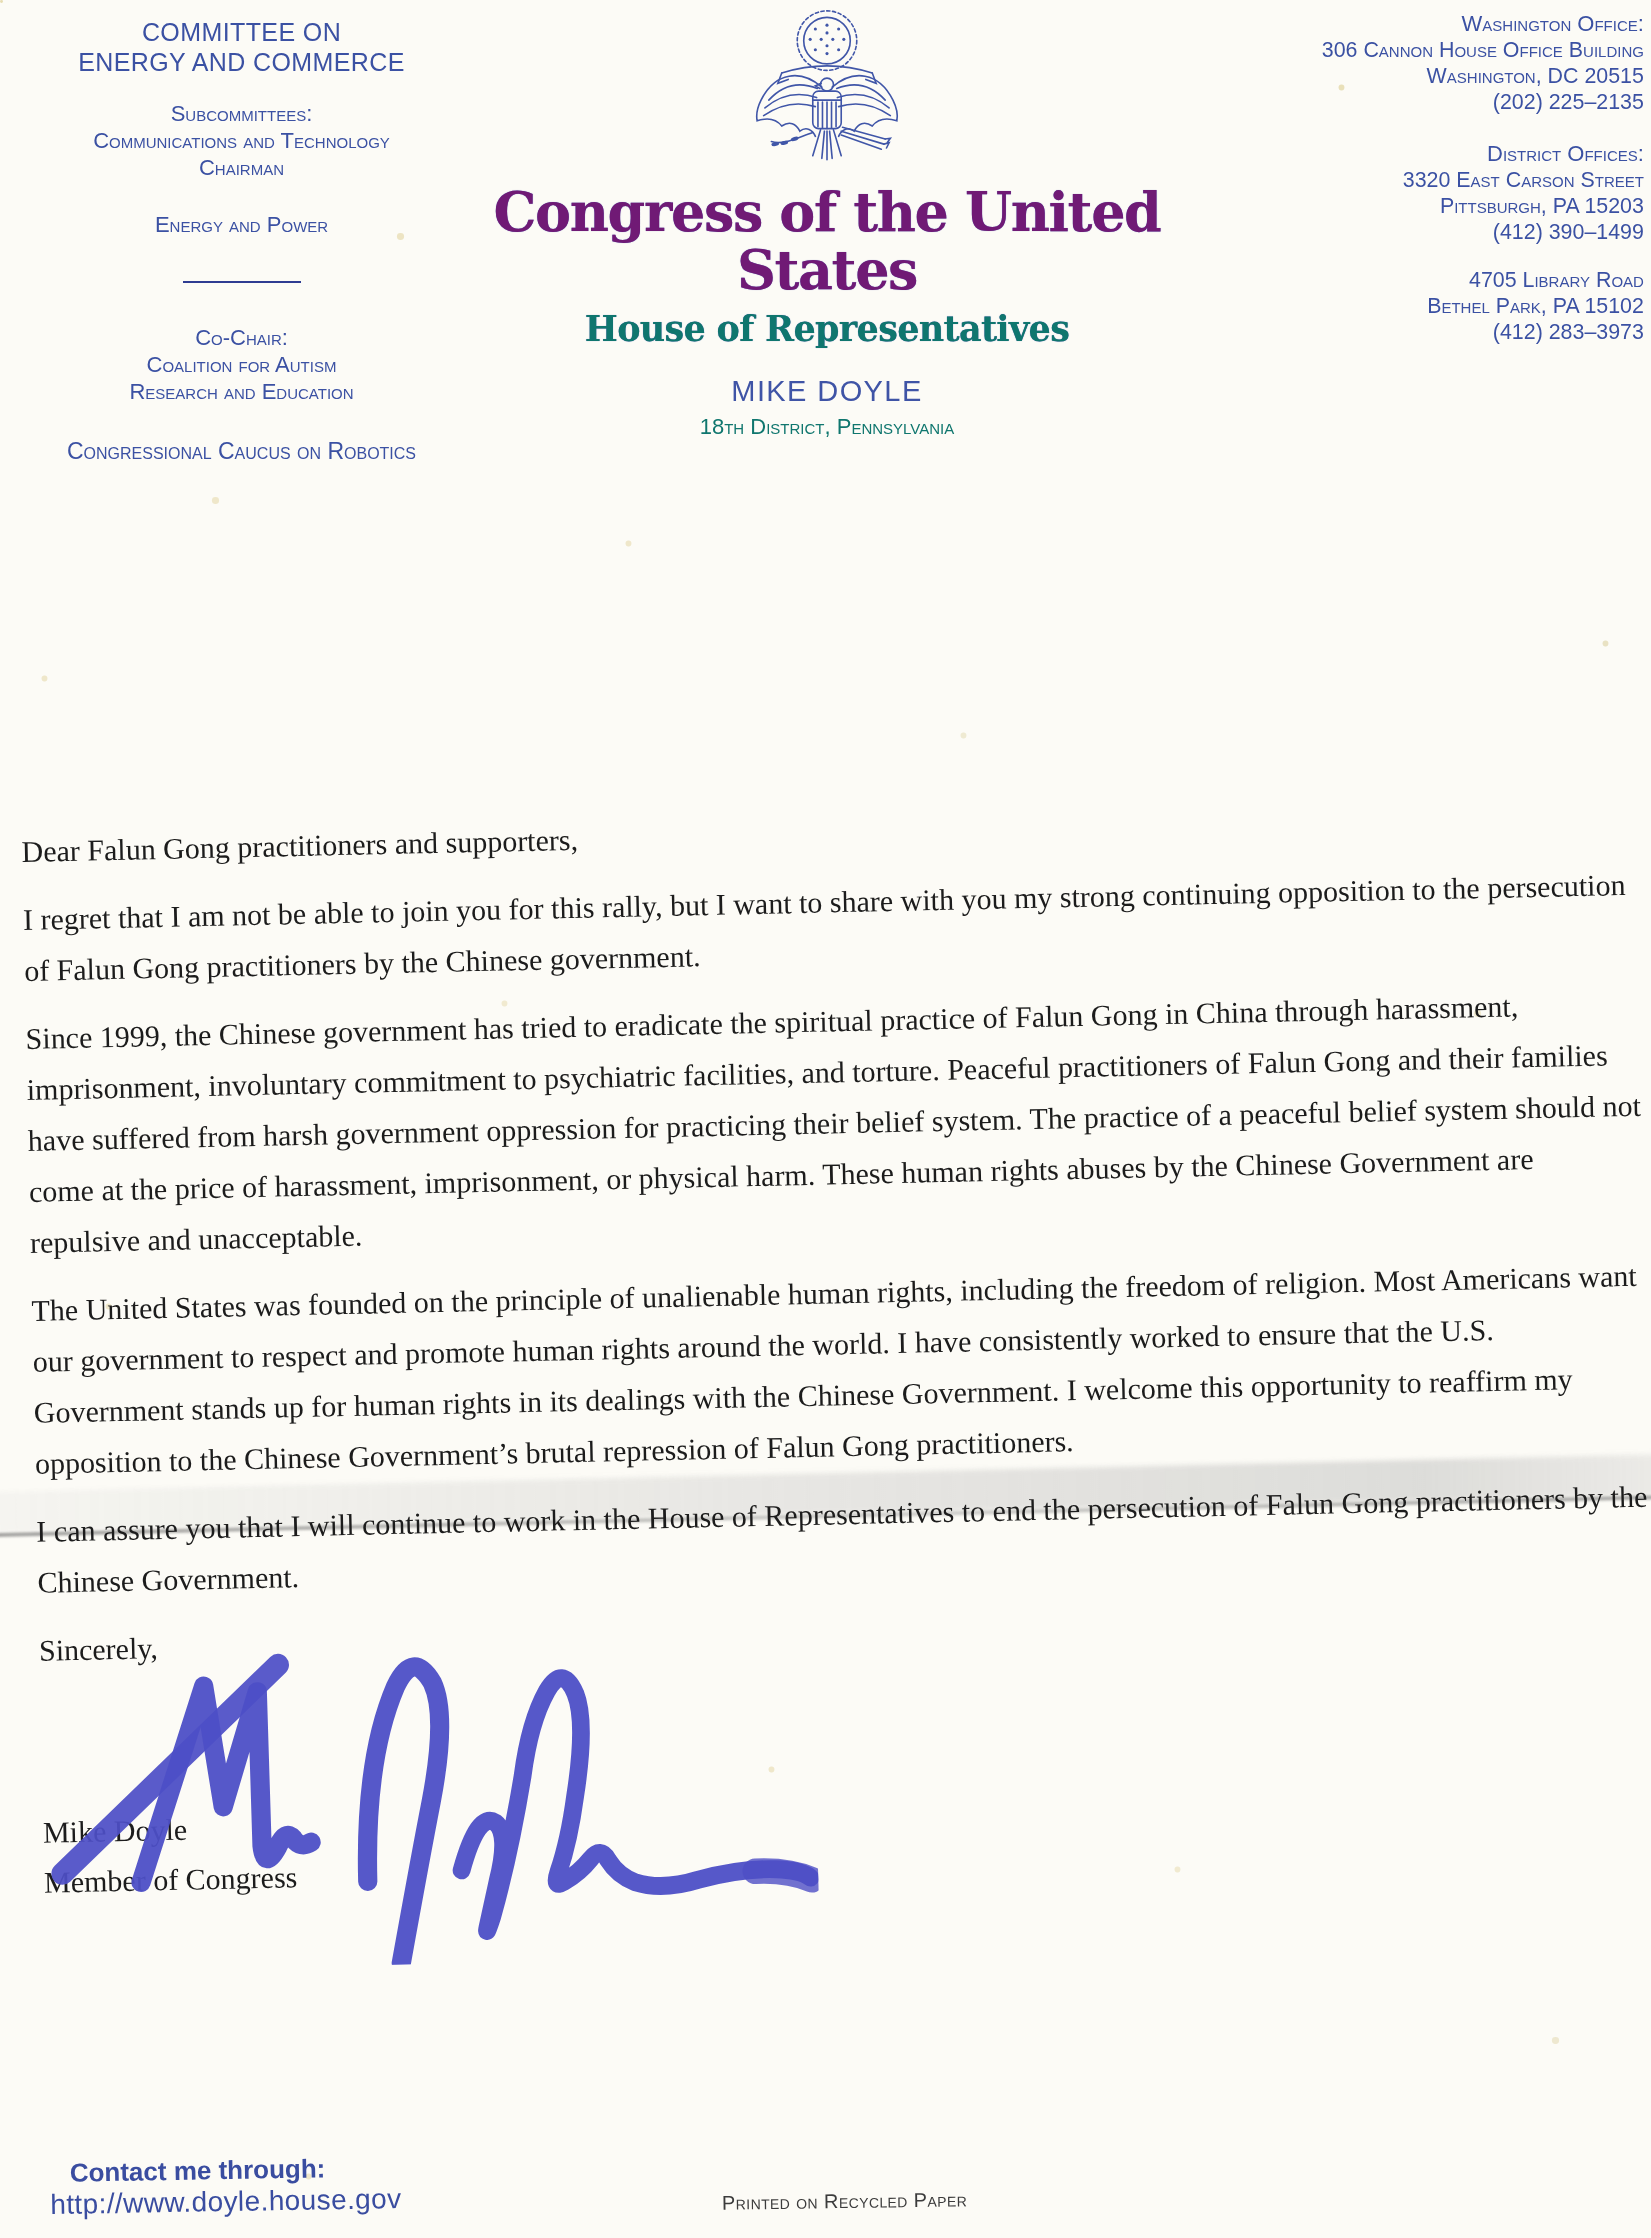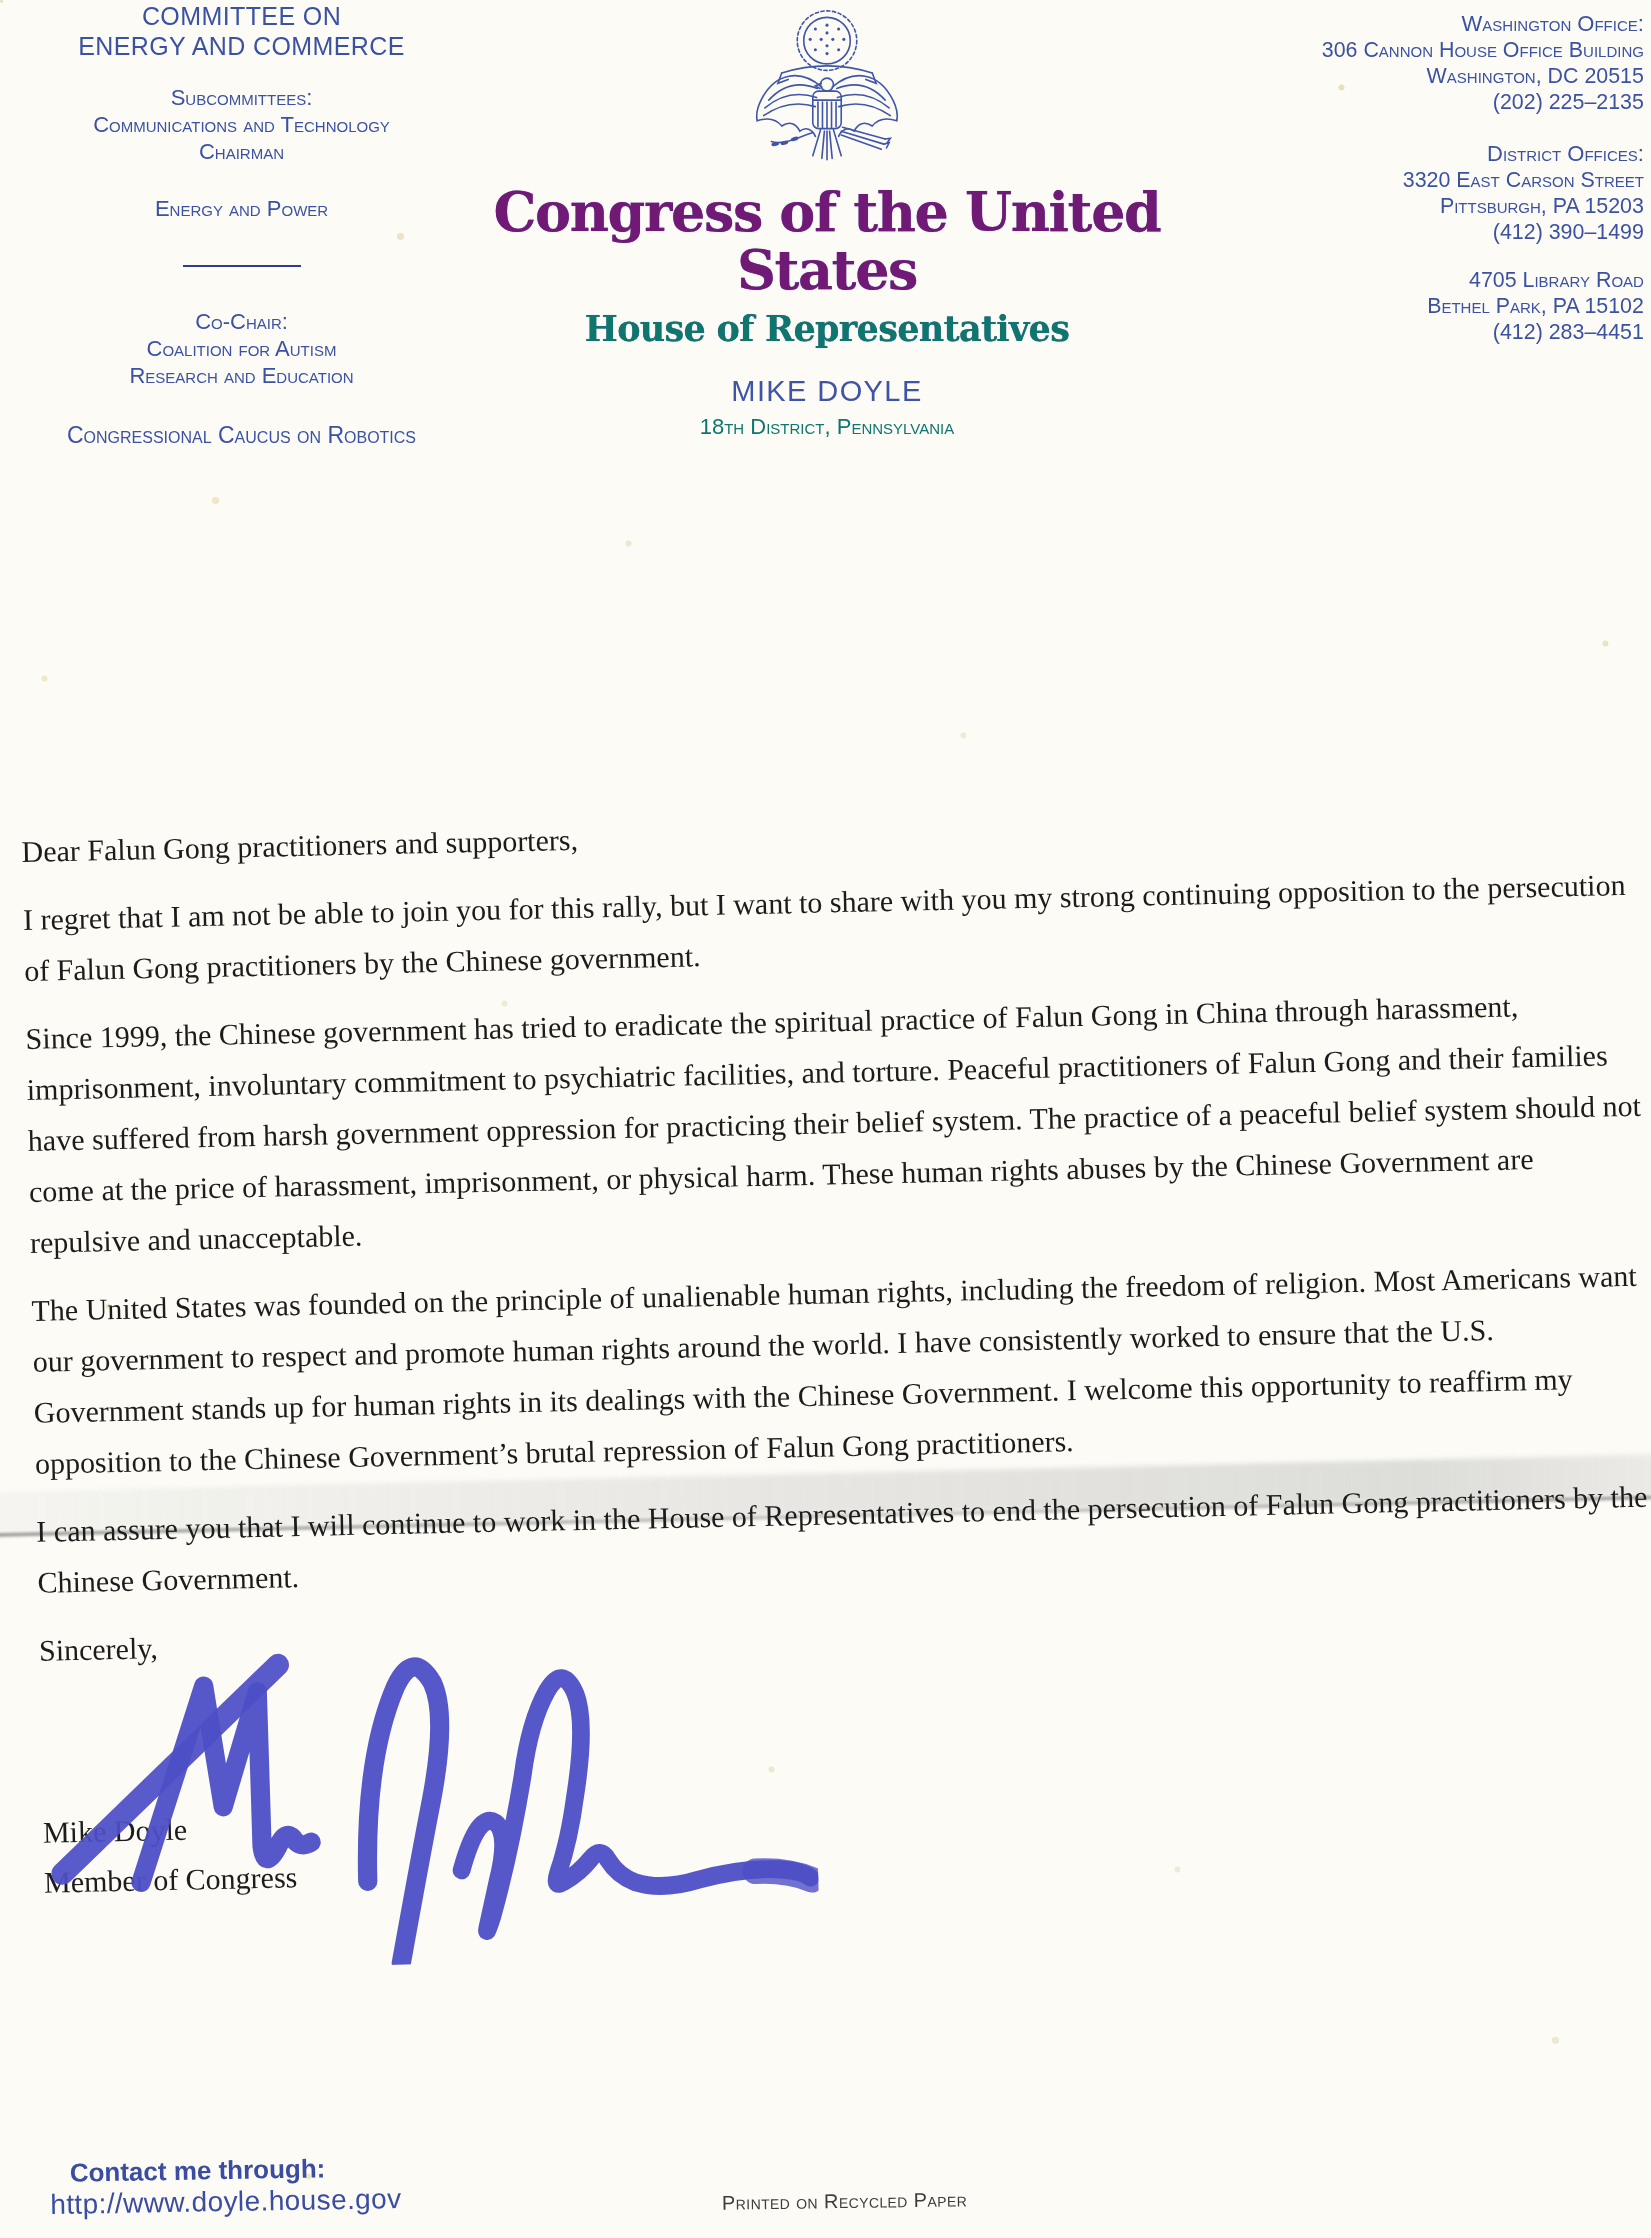--- a/index.html
+++ b/index.html
@@ -4,21 +4,21 @@
 <style>
   html,body{margin:0;padding:0;}
   body{
     width:1651px;height:2239px;position:relative;overflow:hidden;
     background:#fcfbf6;
     font-family:"Liberation Sans",sans-serif;
     color:#1c1c1c;
   }
   
   .lh{color:#3b51a3;}
-  .lh-left{position:absolute;left:10px;top:1px;width:463px;text-align:center;}
+  .lh-left{position:absolute;left:10px;top:17px;width:463px;text-align:center;}
   .committee-line{font-size:25px;line-height:30px;letter-spacing:0.4px;}
   .sc{font-variant:small-caps;}
   .lh-small{font-size:22px;line-height:27px;}
   .lh-left .gap-s{margin-top:23px;}
   .lh-left .gap-m{margin-top:30px;}
   .divider{width:118px;border:0;border-top:2.9px solid #2e3c92;margin:43px auto 0 auto;}
   .lh-left .cochair{margin-top:41px;}
   .lh-left .caucus{margin-top:33px;font-size:23px;}
   .lh-center{position:absolute;left:460px;top:7.1px;width:734px;text-align:center;}
   .seal{display:block;margin:0 auto;}
@@ -171,21 +171,21 @@
 
     <div class="label sc dist-label">District Offices:</div>
     <div>
       <div class="addr sc">3320 East Carson Street</div>
       <div class="addr sc">Pittsburgh, PA 15203</div>
       <div class="addr">(412) 390–1499</div>
     </div>
     <div class="block">
       <div class="addr sc">4705 Library Road</div>
       <div class="addr sc">Bethel Park, PA 15102</div>
-      <div class="addr">(412) 283–4451</div>
+      <div class="addr">(412) 283–3973</div>
     </div>
   </div>
 
   <div class="body-block">
     <p class="salutation">Dear Falun Gong practitioners and supporters,</p>
     <p>I regret that I am not be able to join you for this rally, but I want to share with you my strong continuing opposition to the persecution of Falun Gong practitioners by the Chinese government.</p>
     <p>Since 1999, the Chinese government has tried to eradicate the spiritual practice of Falun Gong in China through harassment, imprisonment, involuntary commitment to psychiatric facilities, and torture. Peaceful practitioners of Falun Gong and their families have suffered from harsh government oppression for practicing their belief system. The practice of a peaceful belief system should not come at the price of harassment, imprisonment, or physical harm. These human rights abuses by the Chinese Government are repulsive and unacceptable.</p>
     <p>The United States was founded on the principle of unalienable human rights, including the freedom of religion. Most Americans want our government to respect and promote human rights around the world. I have consistently worked to ensure that the U.S. Government stands up for human rights in its dealings with the Chinese Government. I welcome this opportunity to reaffirm my opposition to the Chinese Government’s brutal repression of Falun Gong practitioners.</p>
     <p>I can assure you that I will continue to work in the House of Representatives to end the persecution of Falun Gong practitioners by the Chinese Government.</p>
     <p class="closing">Sincerely,</p>

